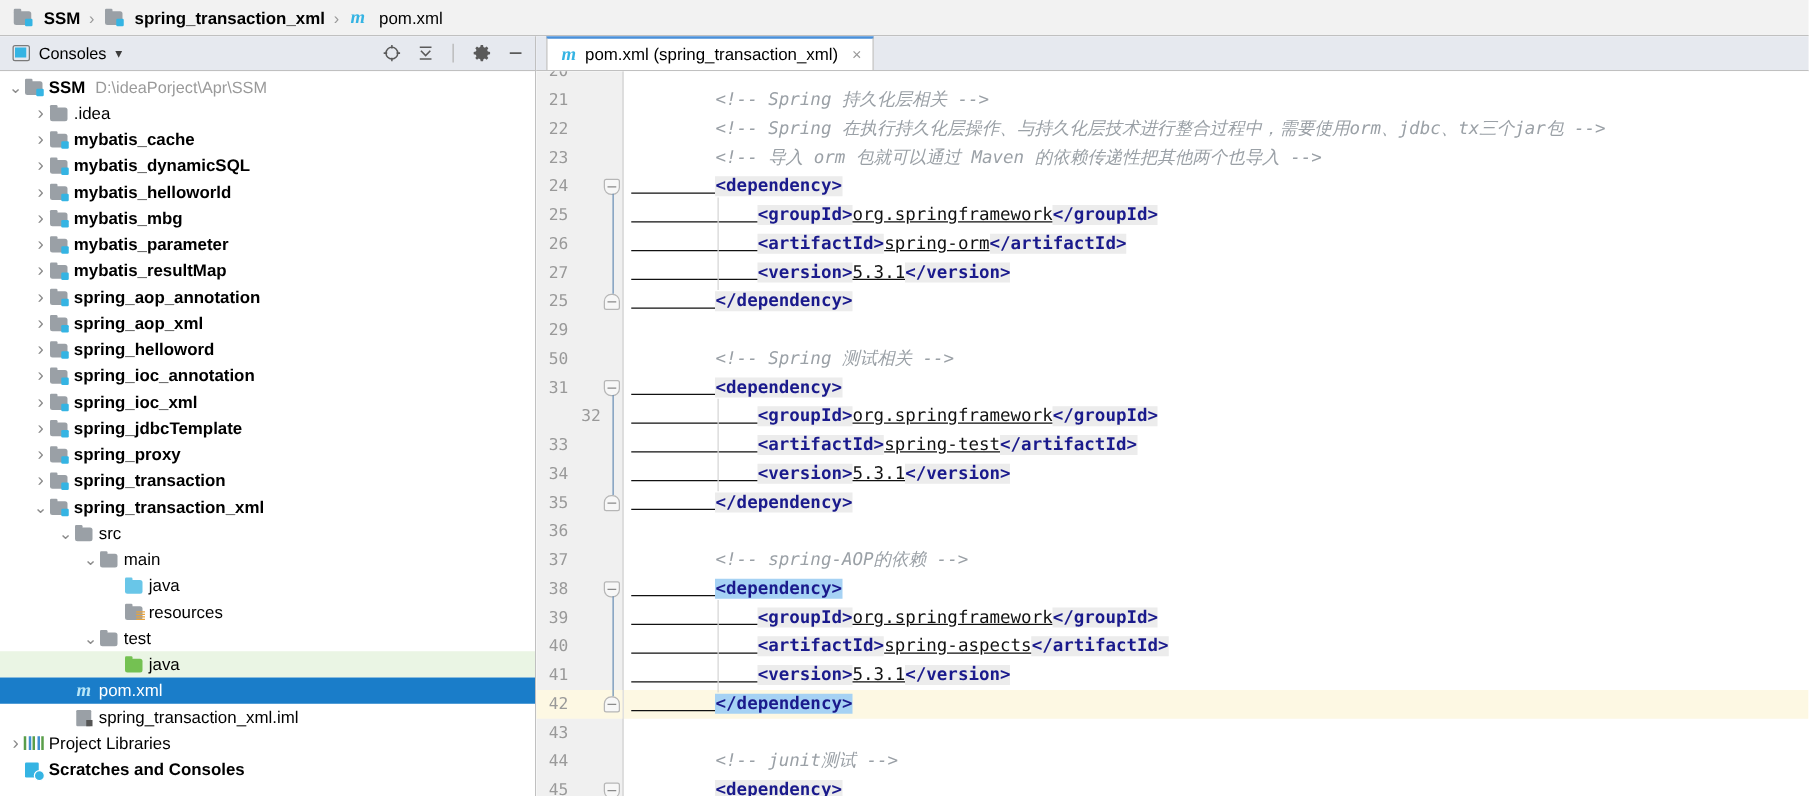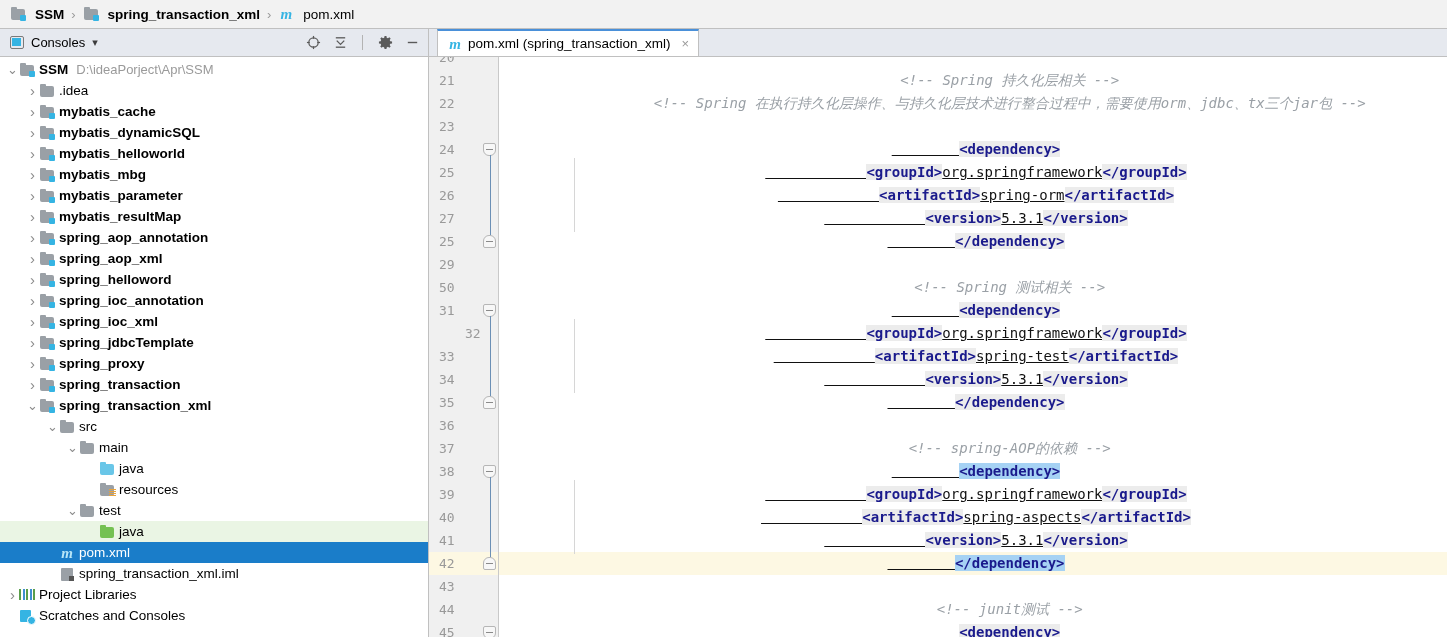--- a/index.html
+++ b/index.html
@@ -148,21 +148,20 @@
     flex: 1; position: relative; overflow: hidden;
     padding-left: 0px; background: #fff;
   }
   .cline {
     height: 23px; line-height: 23px;
     font-family: "DejaVu Sans Mono", "Liberation Mono", monospace;
     font-size: 14px;
     white-space: pre;
     padding-left: 6px;
     position: relative;
-    text-align: center;
   }
   .cline.caret { background: #fdf8e3; }
   .cmt { color: #9aa0a6; font-style: italic; }
   .tag { color: #1a1a8c; font-weight: bold; background: #ececec; }
   .tag.hl { background: #a6d2f4; }
   .txt { color: #111111; text-decoration: underline; }
   .indent-guide { position: absolute; top: 0; bottom: 0; width: 1px; background: #d6d6d6; }
 </style>
 </head>
 <body>
@@ -461,21 +460,21 @@
             <span class="lib-icon">
               <b style="background:#5a9e4a"></b>
               <b style="background:#3f8fd0"></b>
               <b style="background:#5a9e4a"></b>
               <b style="background:#3f8fd0"></b>
               <b style="background:#5a9e4a"></b>
             </span>
           </span>
           <span class="tlabel">Project Libraries</span>
         </div>
-        <div class="trow" style="padding-left: 6px;">
+        <div class="trow" style="padding-left: 6px; font-weight: bold;">
           <span class="twist"></span>
           <span class="ticon">
             <span class="scratch-icon"></span>
             <span class="scratch-clock"></span>
           </span>
           <span class="tlabel">Scratches and Consoles</span>
         </div>
       </div>
   </div>
 
@@ -516,20 +515,21 @@
           <div class="gline" style="position: absolute; left: 0px; right: 0px; top: 541px;"><span>44</span></div>
           <div class="gline" style="position: absolute; left: 0px; right: 0px; top: 564px;"><span>45</span><span class="fold down"></span></div>
           <div class="foldline" style="top: 98px; height: 80px;"></div>
           <div class="foldline" style="top: 259px; height: 80px;"></div>
           <div class="foldline" style="top: 420px; height: 80px;"></div>
         </div>
       <div id="code">
           <div class="cline" style="position: absolute; left: 0px; right: 0px; top: -11px;"></div>
           <div class="cline" style="position: absolute; left: 0px; right: 0px; top: 12px;"><span class="cmt">        &lt;!-- Spring 持久化层相关 --&gt;</span></div>
           <div class="cline" style="position: absolute; left: 0px; right: 0px; top: 35px;"><span class="cmt">        &lt;!-- Spring 在执行持久化层操作、与持久化层技术进行整合过程中，需要使用orm、jdbc、tx三个jar包 --&gt;</span></div>
+          <div class="cline" style="position: absolute; left: 0px; right: 0px; top: 58px;"><span class="cmt">        &lt;!-- 导入 orm 包就可以通过 Maven 的依赖传递性把其他两个也导入 --&gt;</span></div>
           <div class="cline" style="position: absolute; left: 0px; right: 0px; top: 81px;"><span class="txt">        </span><span class="tag">&lt;dependency&gt;</span></div>
           <div class="cline" style="position: absolute; left: 0px; right: 0px; top: 104px;"><span class="txt">            </span><span class="tag">&lt;groupId&gt;</span><span class="txt">org.springframework</span><span class="tag">&lt;/groupId&gt;</span></div>
           <div class="cline" style="position: absolute; left: 0px; right: 0px; top: 127px;"><span class="txt">            </span><span class="tag">&lt;artifactId&gt;</span><span class="txt">spring-orm</span><span class="tag">&lt;/artifactId&gt;</span></div>
           <div class="cline" style="position: absolute; left: 0px; right: 0px; top: 150px;"><span class="txt">            </span><span class="tag">&lt;version&gt;</span><span class="txt">5.3.1</span><span class="tag">&lt;/version&gt;</span></div>
           <div class="cline" style="position: absolute; left: 0px; right: 0px; top: 173px;"><span class="txt">        </span><span class="tag">&lt;/dependency&gt;</span></div>
           <div class="cline" style="position: absolute; left: 0px; right: 0px; top: 196px;"></div>
           <div class="cline" style="position: absolute; left: 0px; right: 0px; top: 219px;"><span class="cmt">        &lt;!-- Spring 测试相关 --&gt;</span></div>
           <div class="cline" style="position: absolute; left: 0px; right: 0px; top: 242px;"><span class="txt">        </span><span class="tag">&lt;dependency&gt;</span></div>
           <div class="cline" style="position: absolute; left: 0px; right: 0px; top: 265px;"><span class="txt">            </span><span class="tag">&lt;groupId&gt;</span><span class="txt">org.springframework</span><span class="tag">&lt;/groupId&gt;</span></div>
           <div class="cline" style="position: absolute; left: 0px; right: 0px; top: 288px;"><span class="txt">            </span><span class="tag">&lt;artifactId&gt;</span><span class="txt">spring-test</span><span class="tag">&lt;/artifactId&gt;</span></div>

